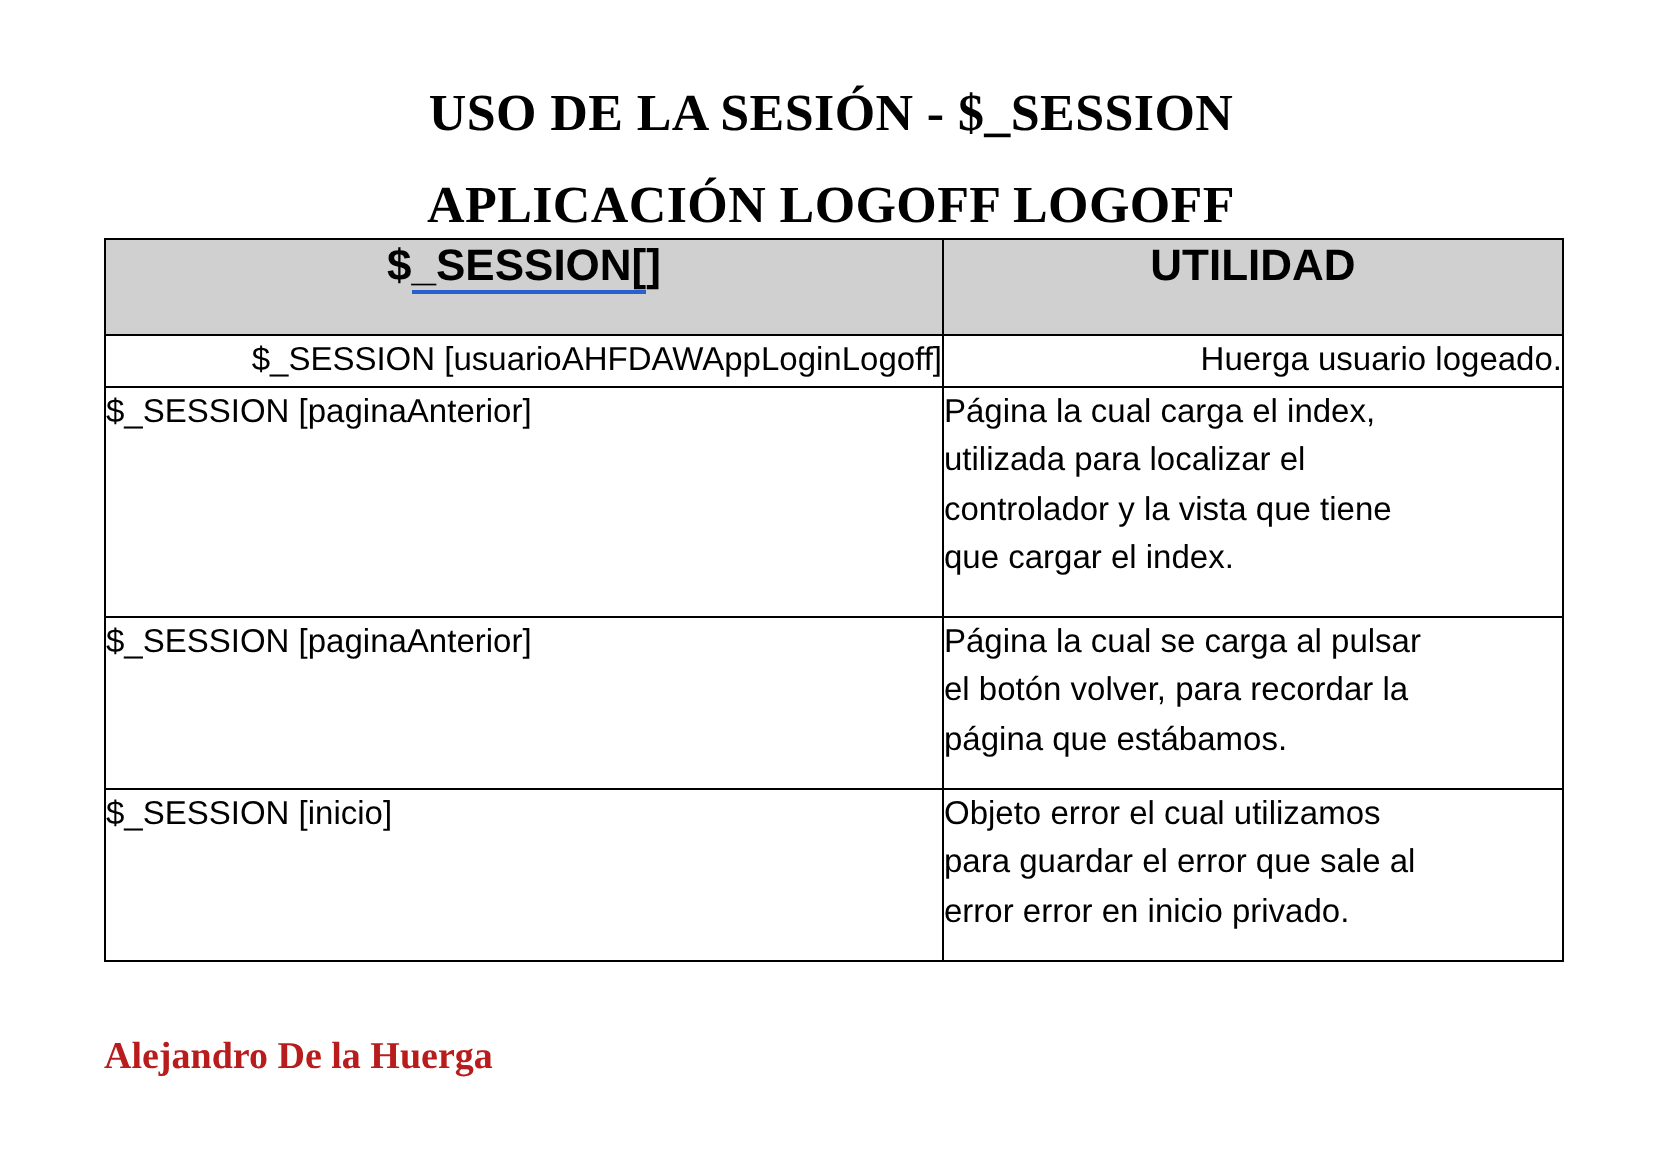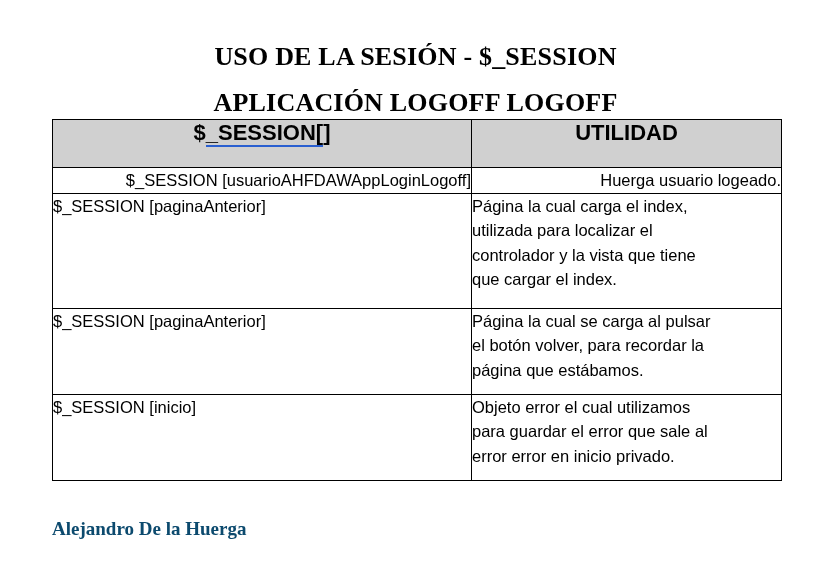--- a/index.html
+++ b/index.html
@@ -114,21 +114,21 @@
 
   
   .footer {
     position: absolute;
     left: 52px;
     top: 517px;
     font-family: "Liberation Serif", serif;
     font-weight: bold;
     font-size: 19px;
     line-height: 24px;
-    color: #0c4a6e;
+    color: #b91c1c;
     white-space: nowrap;
   }
 </style>
 </head>
 <body>
 
 <div class="page">
 
   <div class="title-block">
     <div class="doc-title">USO DE LA SESIÓN - $_SESSION</div>

